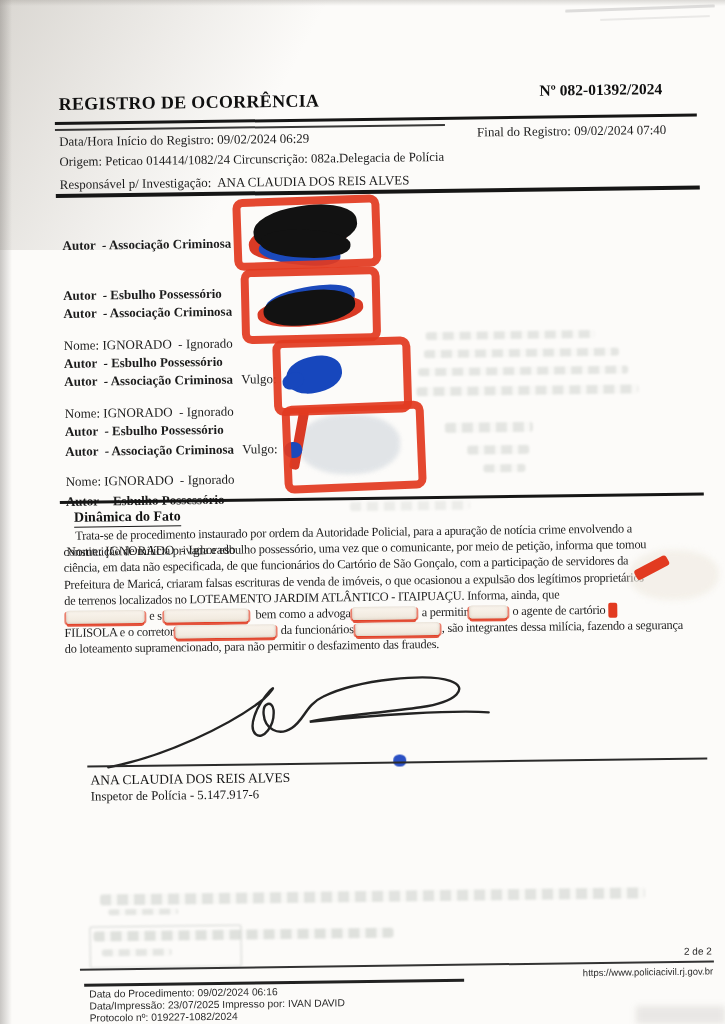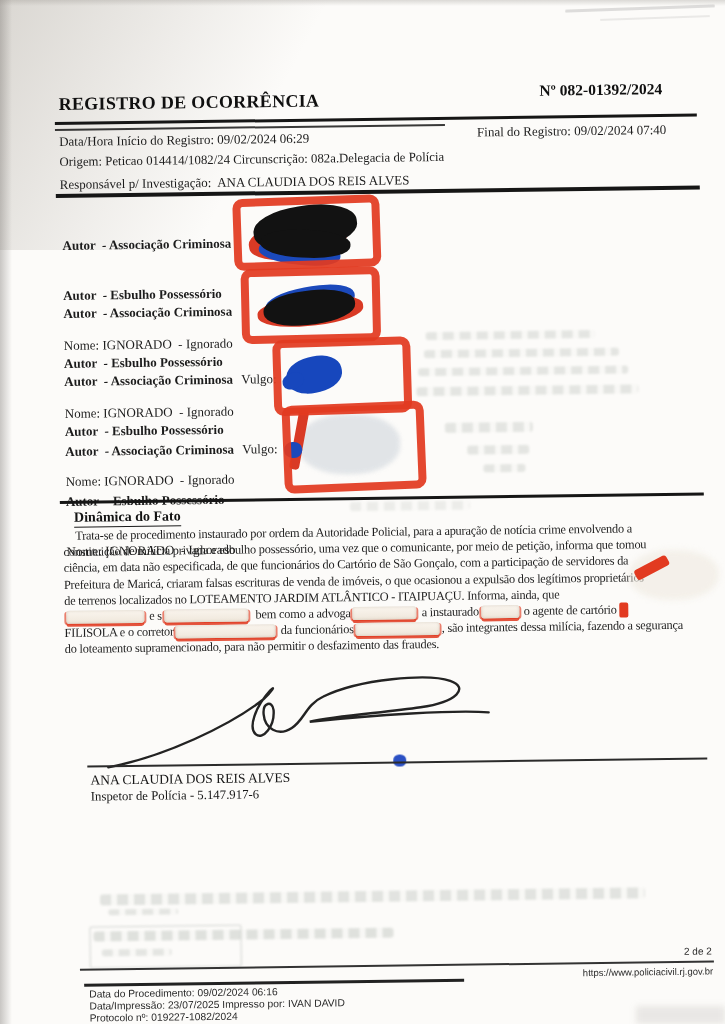--- a/index.html
+++ b/index.html
@@ -127,21 +127,21 @@
 
     <div class="abs rule" style="left:60px;top:497px;width:644px;height:2.5px;"></div>
     <div class="abs sechead" style="left:74px;top:506px;">Dinâmica do Fato</div>
 
     <div class="abs para" style="left:63px;top:524px;">
       <div class="pline indent">Trata-se de procedimento instaurado por ordem da Autoridade Policial, para a apuração de notícia crime envolvendo a</div>
       <div class="pline">constituição de milícia privada e esbulho possessório, uma vez que o comunicante, por meio de petição, informa que tomou</div>
       <div class="pline">ciência, em data não especificada, de que funcionários do Cartório de São Gonçalo, com a participação de servidores da</div>
       <div class="pline">Prefeitura de Maricá, criaram falsas escrituras de venda de imóveis, o que ocasionou a expulsão dos legítimos proprietários</div>
       <div class="pline">de terrenos localizados no LOTEAMENTO JARDIM ATLÂNTICO - ITAIPUAÇU. Informa, ainda, que</div>
-      <div class="pline"><span class="rx" style="width:78px"></span> <span>e s</span><span class="rx" style="width:84px"></span>  <span>bem como a advoga</span><span class="rx" style="width:64px"></span> <span>a instaurado</span><span class="rx" style="width:38px"></span> <span>o agente de cartório</span><span class="rxr"></span></div>
+      <div class="pline"><span class="rx" style="width:78px"></span> <span>e s</span><span class="rx" style="width:84px"></span>  <span>bem como a advoga</span><span class="rx" style="width:64px"></span> <span>a permitir</span><span class="rx" style="width:38px"></span> <span>o agente de cartório</span><span class="rxr"></span></div>
       <div class="pline"><span>FILISOLA e o corretor</span><span class="rx" style="width:100px"></span> <span>da funcionários</span><span class="rx" style="width:84px"></span><span>, são integrantes dessa milícia, fazendo a segurança</span></div>
       <div class="pline">do loteamento supramencionado, para não permitir o desfazimento das fraudes.</div>
     </div>
 
     <div class="abs blob" style="left:628px;top:554px;width:90px;height:50px;background:rgba(238,233,224,.6);filter:blur(3px);"></div>
     <div class="abs" style="left:633px;top:566px;width:36px;height:11px;background:#e23a20;border-radius:3px;transform:rotate(-27deg);"></div>
 
     <svg class="abs" style="left:95px;top:670px;" width="410" height="100" viewBox="0 0 410 100">
       <path d="M10,94 C66,84 132,54 166,28 C174,21 179,13 173,19 C158,35 150,56 158,63 C165,69 177,55 176,39 C175,29 165,31 166,43 C167,57 180,66 194,57 C207,49 208,34 226,26 C262,9 331,4 353,12 C372,19 360,33 323,38 C287,43 240,45 212,51 C278,45 357,41 391,44" fill="none" stroke="#232323" stroke-width="2.4" stroke-linecap="round"></path>
     </svg>

